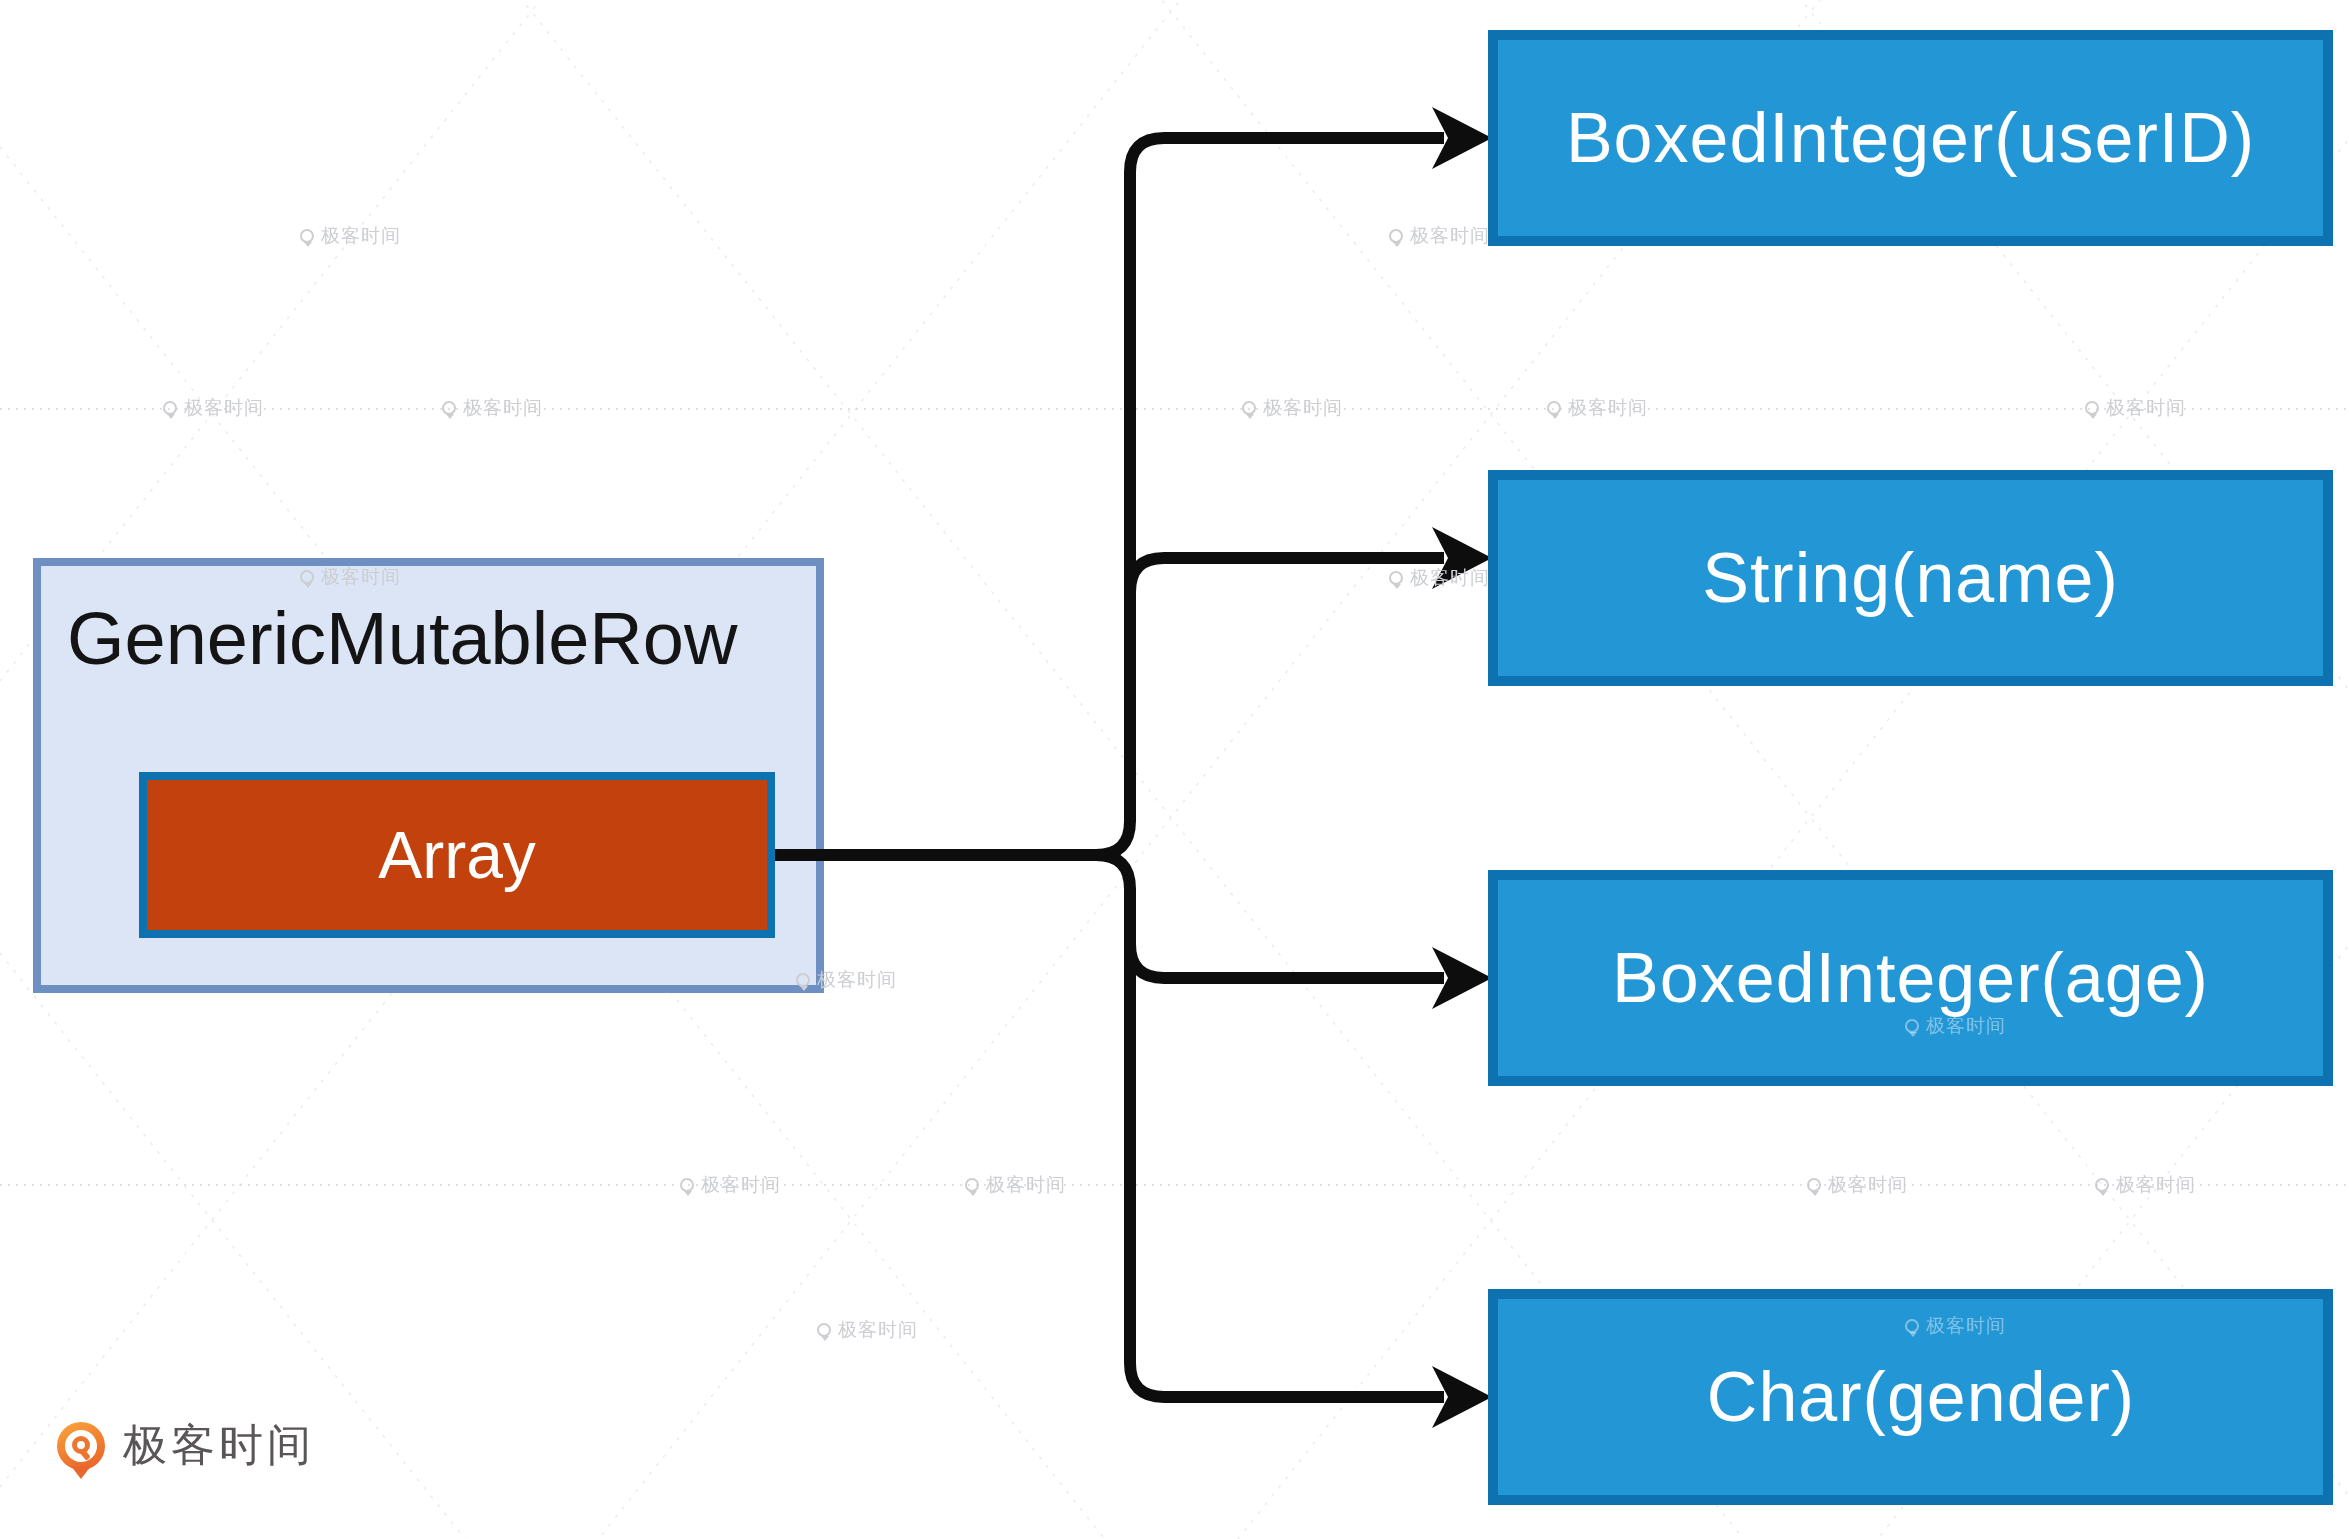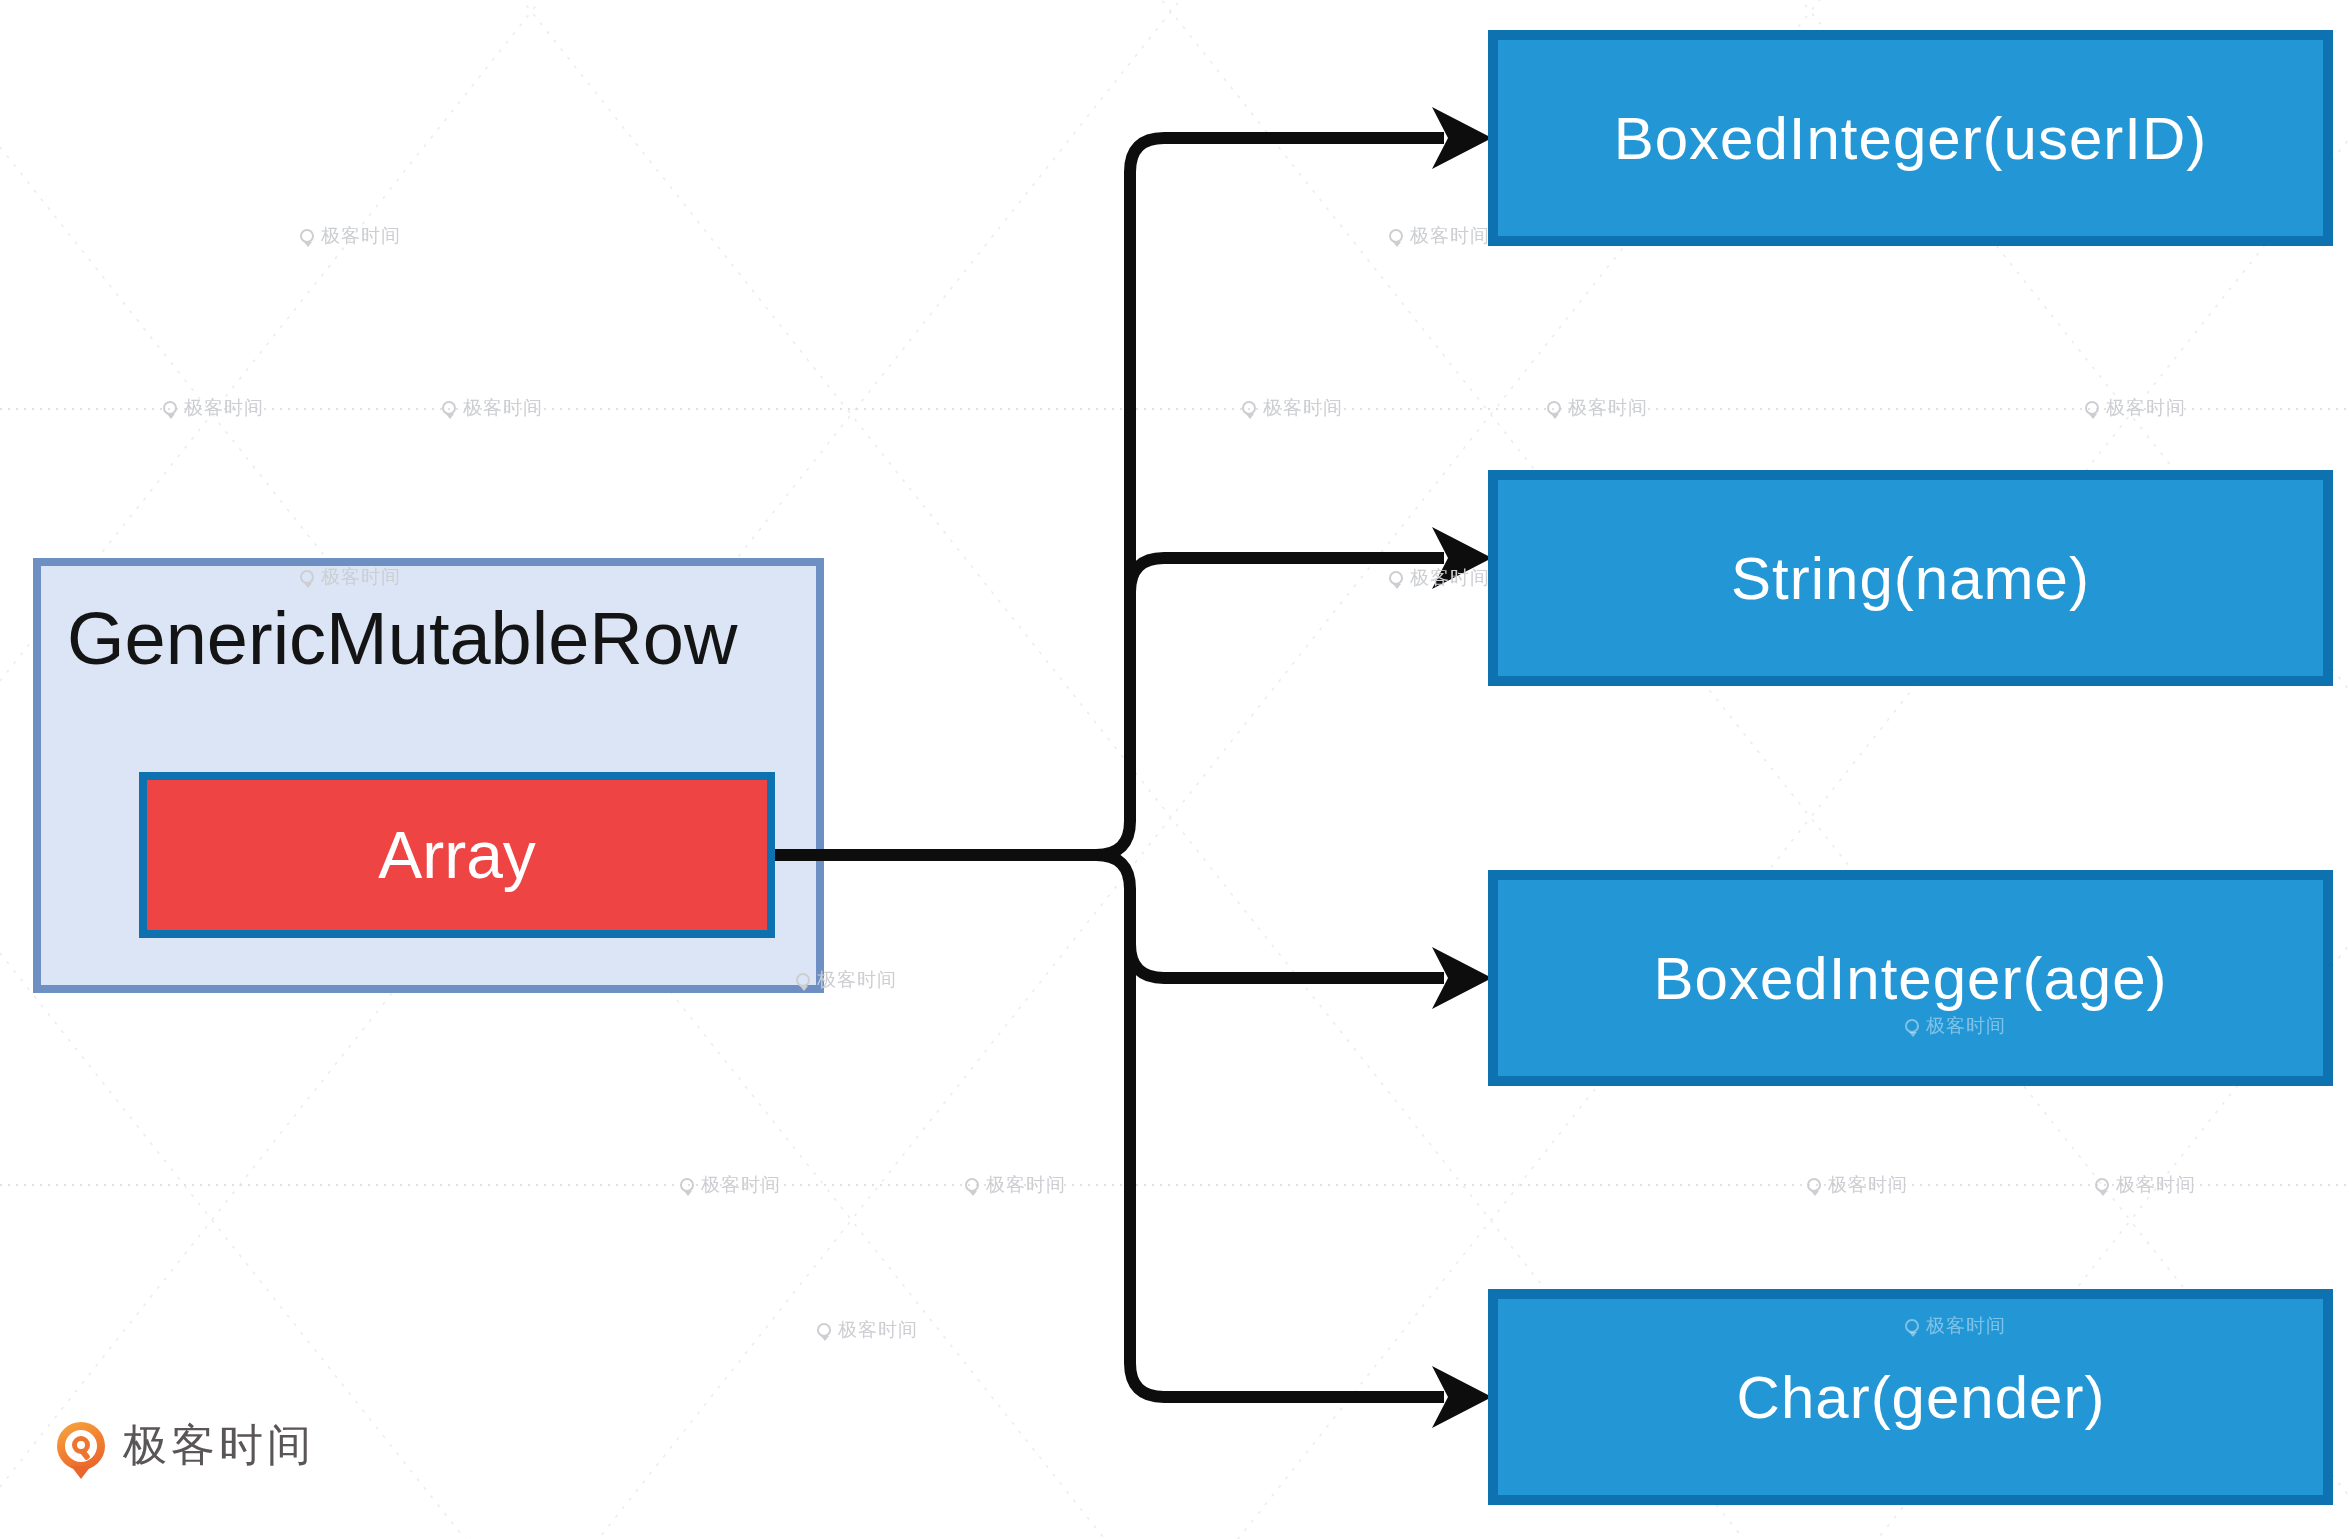--- a/index.html
+++ b/index.html
@@ -28,35 +28,35 @@
   .gmr{
     position:absolute;left:33px;top:558px;width:791px;height:435px;
     background:#dbe5f6;border:8px solid #6d8fc2;box-sizing:border-box;z-index:2;
   }
   .gmr-title{
     position:absolute;left:26px;top:30px;font-size:74px;color:#141414;
     letter-spacing:0px;
   }
   .array-box{
     position:absolute;left:98px;top:206px;width:636px;height:166px;
-    background:#ef4444;border:8px solid #0e71b0;box-sizing:border-box;
+    background:#c2410c;border:8px solid #0e71b0;box-sizing:border-box;
     display:flex;align-items:center;justify-content:center;
   }
   .array-label{color:#ffffff;font-size:66px;}
   
   .connector-svg{position:absolute;left:0;top:0;width:2349px;height:1539px;z-index:3;pointer-events:none;}
   .connector-svg path{stroke:#0d0d0d;stroke-width:12;fill:none;}
   .connector-svg polygon{fill:#0d0d0d;}
   
   .node{
     position:absolute;left:1488px;width:845px;height:216px;
     background:#2397d5;border:10px solid #0e71b0;box-sizing:border-box;
     display:flex;align-items:center;justify-content:center;z-index:4;
   }
-  .node-label{color:#ffffff;font-size:60px;letter-spacing:1px;}
+  .node-label{color:#ffffff;font-size:70px;letter-spacing:1px;}
   .node-userid{top:30px;}
   .node-name{top:470px;}
   .node-age{top:870px;}
   .node-gender{top:1289px;padding-left:21px;}
   
   .logo{position:absolute;left:57px;top:1416px;display:flex;align-items:center;gap:18px;z-index:7;}
   .logo-pin{position:relative;width:48px;height:48px;flex:0 0 auto;}
   .logo-pin .pin-body{
     position:absolute;left:0;top:0;width:48px;height:48px;border-radius:50%;
     background:linear-gradient(155deg,#f7a43d 5%,#f07c31 55%,#e9602a 100%);

